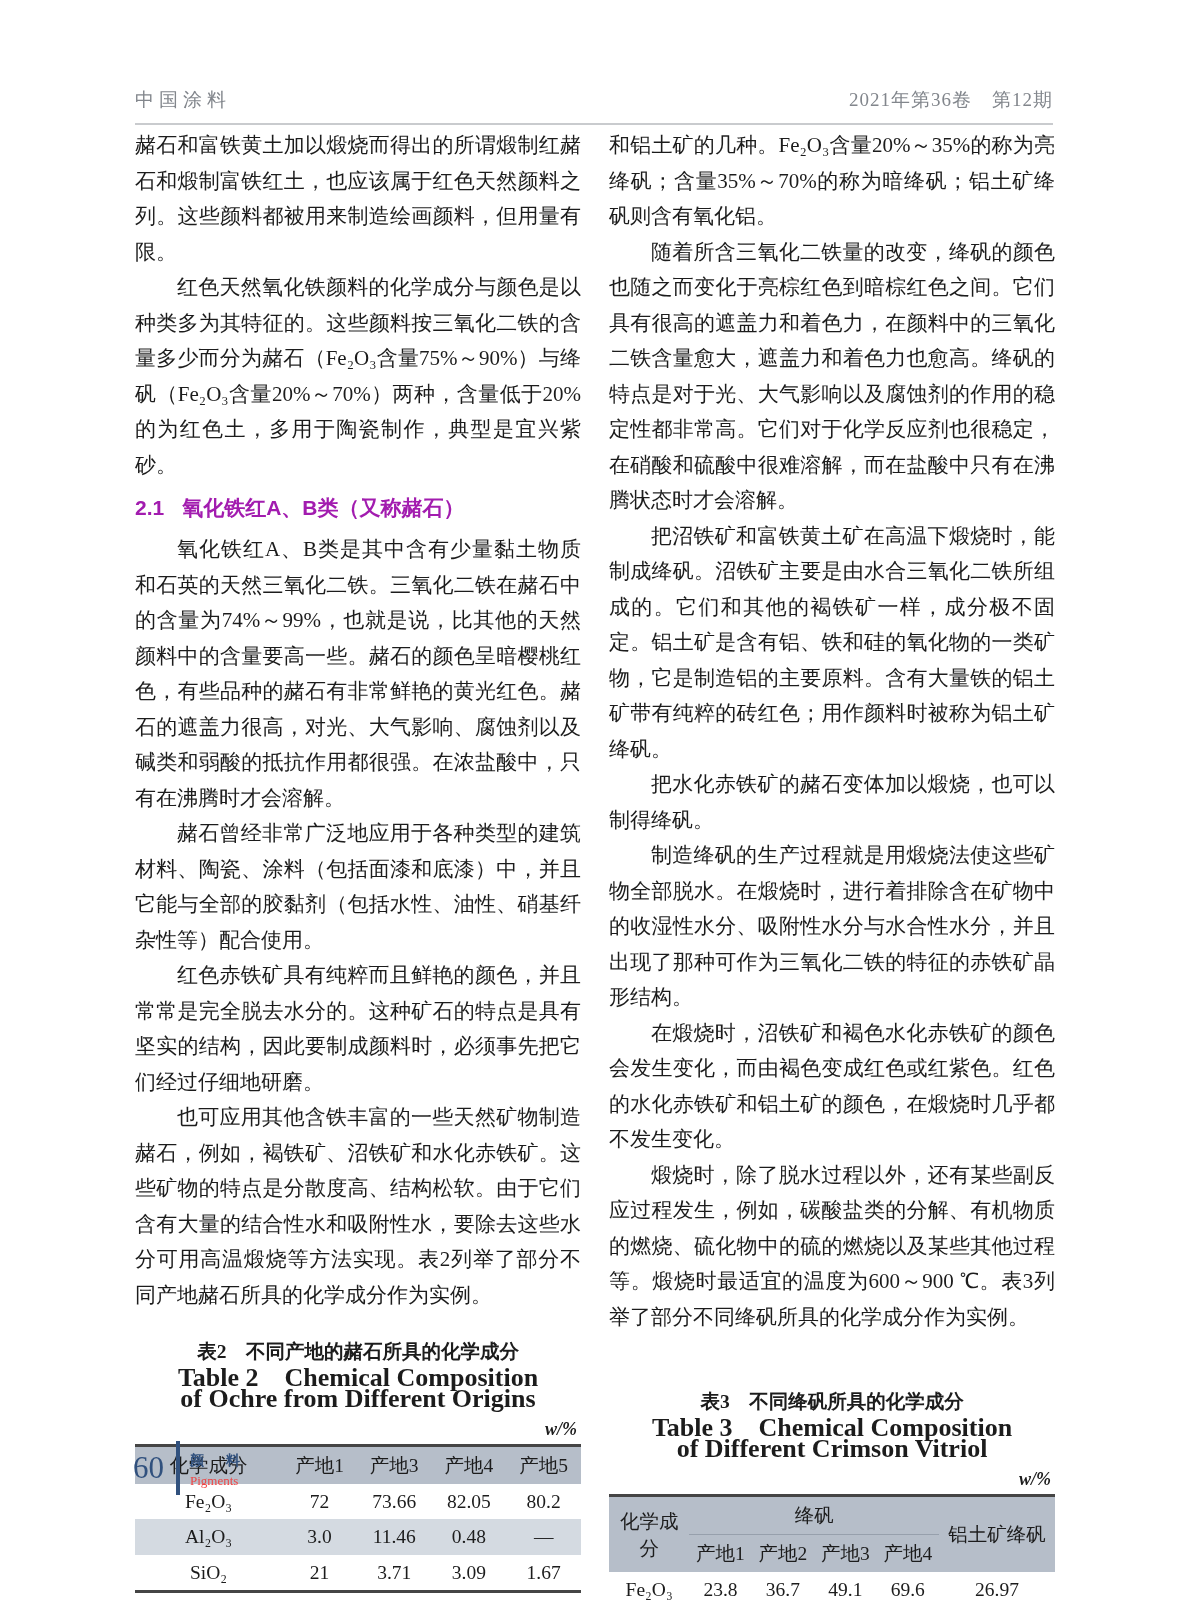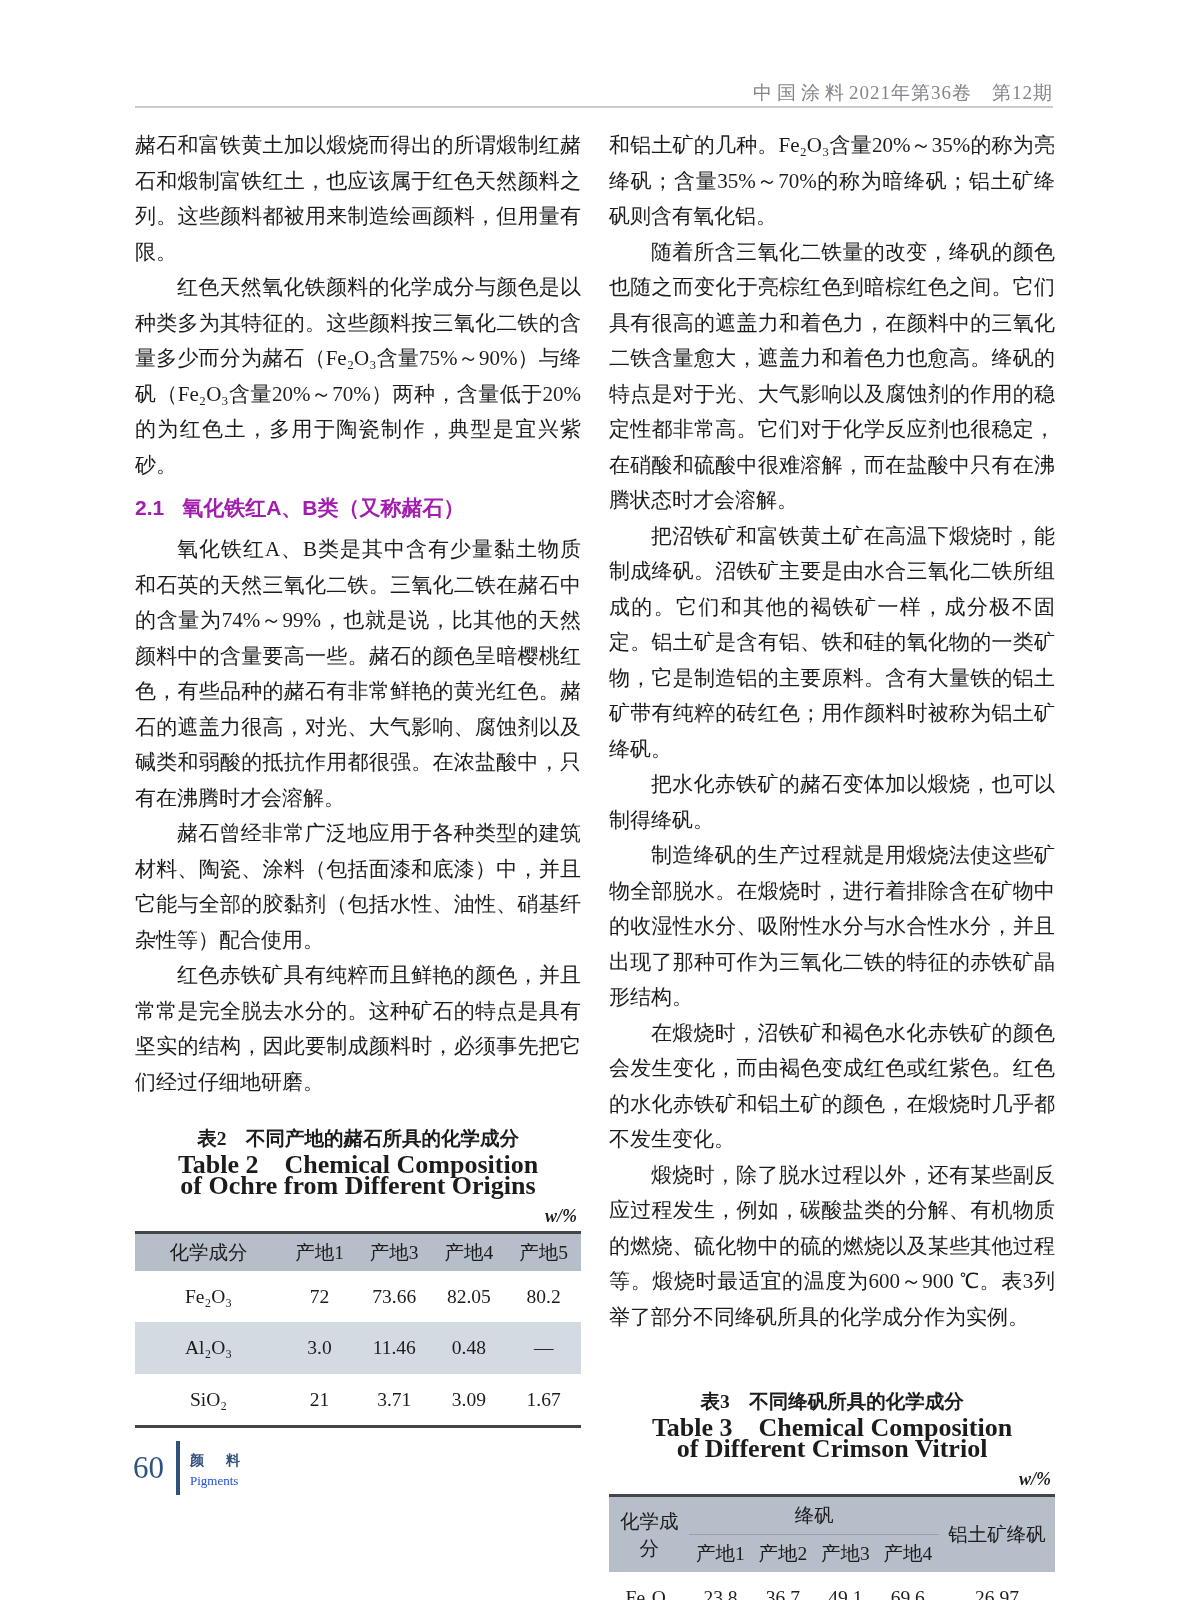--- a/index.html
+++ b/index.html
@@ -7,23 +7,24 @@
   .page {
     position: relative;
     width: 1187px; height: 1600px;
     background: #ffffff;
     font-family: "Liberation Serif", serif;
     color: #1c1c1c;
     overflow: hidden;
   }
   
   .page-header {
-    position: absolute; left: 135px; top: 80px; width: 918px;
-    display: flex; justify-content: flex-end; align-items: flex-end;
+    position: absolute; left: 135px; top: 87px; width: 918px;
+    display: flex; justify-content: space-between; align-items: flex-end;
     border-bottom: 2px solid #c9cbce;
+    padding-bottom: 10px;
     color: #82868c; font-size: 19px;
   }
   .journal-name { letter-spacing: 5px; }
   .issue-info { letter-spacing: 1px; }
   
   .columns {
     position: absolute; left: 135px; top: 128px; width: 920px;
     display: flex; gap: 28px;
   }
   .col { width: 446px; }
@@ -50,40 +51,40 @@
     text-align: right; font-style: italic; font-weight: bold;
     font-size: 18px; margin: 10px 4px 4px 0;
   }
   table.data-table {
     width: 100%; border-collapse: collapse;
     border-top: 3px solid #454545; border-bottom: 3px solid #454545;
     font-size: 19.5px;
   }
   table.data-table thead tr { background: #b6bec9; }
   table.data-table th { font-weight: normal; padding: 5px 2px; }
-  table.data-table td { padding: 13px 2px; text-align: center; line-height: 1.3; }
+  table.data-table td { padding: 5px 2px; text-align: center; line-height: 1.3; }
   table.data-table tbody tr:nth-child(even) { background: #d4dae1; }
   td.name-col { text-align: left; padding-left: 14px; }
   .t2 col.c-name { width: 33%; }
   .t3 col.c-name { width: 18%; }
   .t3 col.c-p { width: 14%; }
   .t3 col.c-bx { width: 26%; }
   th.group-th { border-bottom: 1.5px solid #97a0ac; padding: 3px 2px; }
   
   .page-footer {
     position: absolute; left: 133px; top: 1441px;
     display: flex; align-items: center; color: #31517e;
   }
   .page-num { font-size: 31px; margin-right: 12px; }
   .footer-bar { width: 4px; height: 54px; background: #31517e; margin-right: 10px; }
   .footer-section .sec-zh {
     font-family: "Liberation Sans", sans-serif;
     font-size: 14px; font-weight: bold; letter-spacing: 4px; line-height: 26px;
   }
-  .footer-section .sec-en { font-size: 13px; color: #1d4ed8; line-height: 16px; }
+  .footer-section .sec-en { font-size: 13px; color: #ef4444; line-height: 16px; }
 </style>
 </head>
 <body>
 
 <div class="page">
 
   <div class="page-header">
     <span class="journal-name">中国涂料</span>
     <span class="issue-info">2021年第36卷　第12期</span>
   </div>
@@ -92,20 +93,21 @@
 
     <div class="col">
       <p class="body">赭石和富铁黄土加以煅烧而得出的所谓煅制红赭石和煅制富铁红土，也应该属于红色天然颜料之列。这些颜料都被用来制造绘画颜料，但用量有限。</p>
       <p class="body indent">红色天然氧化铁颜料的化学成分与颜色是以种类多为其特征的。这些颜料按三氧化二铁的含量多少而分为赭石（Fe₂O₃含量75%～90%）与绛矾（Fe₂O₃含量20%～70%）两种，含量低于20%的为红色土，多用于陶瓷制作，典型是宜兴紫砂。</p>
       <h3 class="section">
         <span class="sec-num">2.1</span><span>氧化铁红A、B类（又称赭石）</span>
       </h3>
       <p class="body indent">氧化铁红A、B类是其中含有少量黏土物质和石英的天然三氧化二铁。三氧化二铁在赭石中的含量为74%～99%，也就是说，比其他的天然颜料中的含量要高一些。赭石的颜色呈暗樱桃红色，有些品种的赭石有非常鲜艳的黄光红色。赭石的遮盖力很高，对光、大气影响、腐蚀剂以及碱类和弱酸的抵抗作用都很强。在浓盐酸中，只有在沸腾时才会溶解。</p>
       <p class="body indent">赭石曾经非常广泛地应用于各种类型的建筑材料、陶瓷、涂料（包括面漆和底漆）中，并且它能与全部的胶黏剂（包括水性、油性、硝基纤杂性等）配合使用。</p>
       <p class="body indent">红色赤铁矿具有纯粹而且鲜艳的颜色，并且常常是完全脱去水分的。这种矿石的特点是具有坚实的结构，因此要制成颜料时，必须事先把它们经过仔细地研磨。</p>
+      <p class="body indent">也可应用其他含铁丰富的一些天然矿物制造赭石，例如，褐铁矿、沼铁矿和水化赤铁矿。这些矿物的特点是分散度高、结构松软。由于它们含有大量的结合性水和吸附性水，要除去这些水分可用高温煅烧等方法实现。表2列举了部分不同产地赭石所具的化学成分作为实例。</p>
 
       <div class="table-block t2">
         <div class="tbl-title-zh">表2　不同产地的赭石所具的化学成分</div>
         <div class="tbl-title-en">Table 2　Chemical Composition of Ochre from Different Origins</div>
         <div class="tbl-unit">w/%</div>
         <table class="data-table">
           <colgroup>
               <col class="c-name">
               <col>
               <col>

